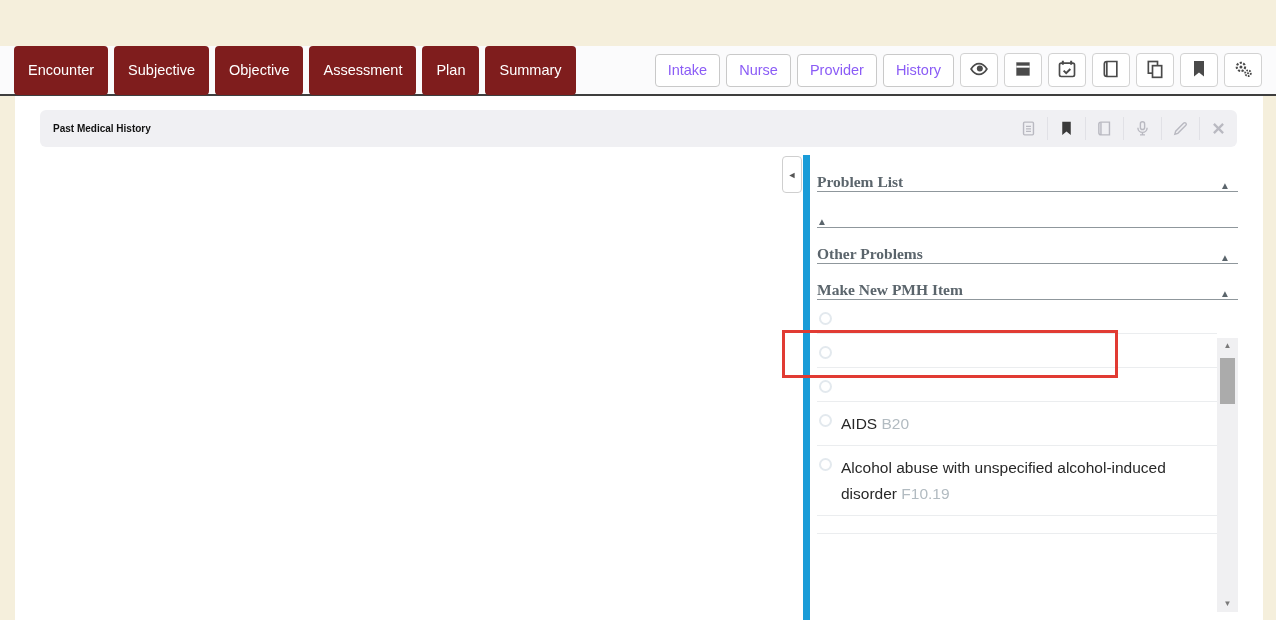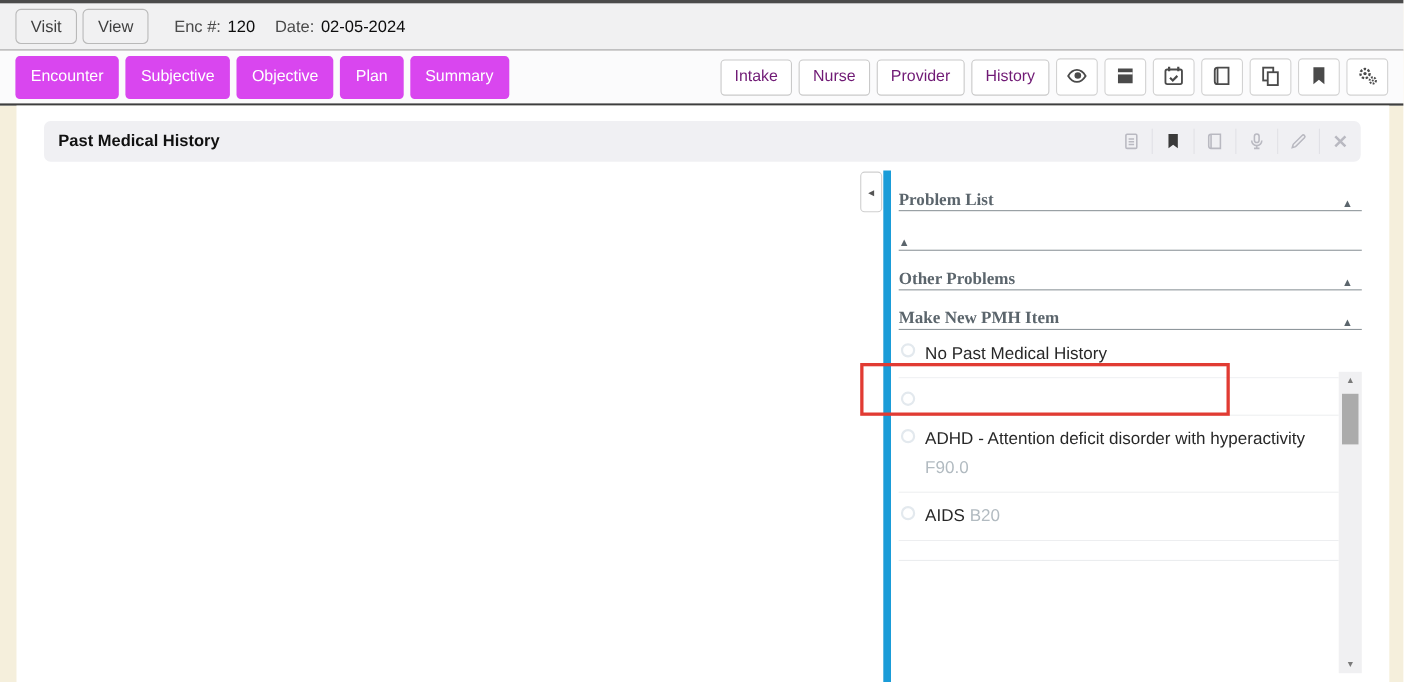--- a/index.html
+++ b/index.html
@@ -22,43 +22,43 @@
   .tb-value { margin-left:6px; font-size:15px; color:#0d0d0d; }
 
   
   .navbar {
     position:absolute; left:0; top:46px; width:1276px; height:50px;
     background:#fbfbfc; border-bottom:2px solid #3e3e3e;
     display:flex; align-items:center; justify-content:space-between; padding:0 14px;
   }
   .tabs { display:flex; gap:6px; }
   .tab {
-    height:39px; padding:0 14px; background:#d946ef; color:#fff;
+    height:49px; padding:0 14px; background:#7f1d1d; color:#fff;
     border:none; border-radius:4px; font-family:inherit; font-size:14.5px; cursor:pointer;
   }
   .right-tools { display:flex; gap:6px; align-items:center; }
   .role-btn {
-    height:33px; padding:0 12px; background:#fff; color:#701a75;
+    height:33px; padding:0 12px; background:#fff; color:#8b5cf6;
     border:1px solid #c9c9c9; border-radius:4px; font-family:inherit; font-size:14.5px; cursor:pointer;
   }
   .icon-btn {
     width:38px; height:34px; background:#fff; border:1px solid #d2d2d2; border-radius:4px;
     display:flex; align-items:center; justify-content:center; color:#4a4a4a; cursor:pointer;
   }
   .icon-btn svg { width:20px; height:20px; }
 
   
   .white-area { position:absolute; left:15px; top:96px; width:1248px; height:524px; background:#fff; }
 
   .section-header {
     position:absolute; left:40px; top:110px; width:1197px; height:37px;
     background:#f0f0f3; border-radius:6px;
     display:flex; align-items:center; justify-content:space-between; padding:0 0 0 13px;
   }
-  .section-title { font-size:15px; font-weight:bold; color:#111; }
+  .section-title { font-size:10px; font-weight:bold; color:#111; }
   .section-icons { display:flex; height:37px; align-items:center; }
   .hdr-ic {
     width:38px; height:23px; display:flex; align-items:center; justify-content:center;
     color:#b9b9c1; border-left:1px solid #e1e1e6; cursor:pointer;
   }
   .hdr-ic:first-child { border-left:none; }
   .hdr-ic svg { width:17px; height:17px; }
   .hdr-ic.dark { color:#3a3a3a; }
 
   
@@ -116,34 +116,27 @@
   .annotation {
     position:absolute; left:782px; top:330px; width:336px; height:48px;
     border:3px solid #e13b33; pointer-events:none; z-index:20;
   }
 </style>
 </head>
 <body>
 
 <div class="screen">
 
-  <header class="topbar">
-    <button class="tb-btn">Visit</button>
-    <button class="tb-btn">View</button>
-    <span class="tb-label">Enc #:</span>
-    <span class="tb-value">120</span>
-    <span class="tb-label">Date:</span>
-    <span class="tb-value">02-05-2024</span>
-  </header>
 
   <nav class="navbar">
     <div class="tabs">
       <button class="tab">Encounter</button>
       <button class="tab">Subjective</button>
       <button class="tab">Objective</button>
+      <button class="tab">Assessment</button>
       <button class="tab">Plan</button>
       <button class="tab">Summary</button>
     </div>
     <div class="right-tools">
       <button class="role-btn">Intake</button>
       <button class="role-btn">Nurse</button>
       <button class="role-btn">Provider</button>
       <button class="role-btn">History</button>
 
       <button class="icon-btn">
@@ -251,32 +244,34 @@
       <span class="caret">▲</span>
     </div>
     <div class="group-row">
       <span class="group-label">Make New PMH Item</span>
       <span class="caret">▲</span>
     </div>
 
     <div class="items">
       <div class="item">
         <span class="radio"></span>
-        <span class="item-text"><span>No Past Medical History</span></span>
-      </div>
-      <div class="item">
-        <span class="radio"></span>
-      </div>
-      <div class="item">
-        <span class="radio"></span>
-        <span class="item-text"><span>ADHD - Attention deficit disorder with hyperactivity</span> <span class="code">F90.0</span></span>
+      </div>
+      <div class="item">
+        <span class="radio"></span>
+      </div>
+      <div class="item">
+        <span class="radio"></span>
       </div>
       <div class="item">
         <span class="radio"></span>
         <span class="item-text"><span>AIDS</span> <span class="code">B20</span></span>
+      </div>
+      <div class="item">
+        <span class="radio"></span>
+        <span class="item-text"><span>Alcohol abuse with unspecified alcohol-induced disorder</span> <span class="code">F10.19</span></span>
       </div>
       <div class="item">
 
         <span class="item-text"></span>
       </div>
     </div>
   </div>
 
   <div class="scrollbar">
     <span class="sb-arrow">▲</span>

